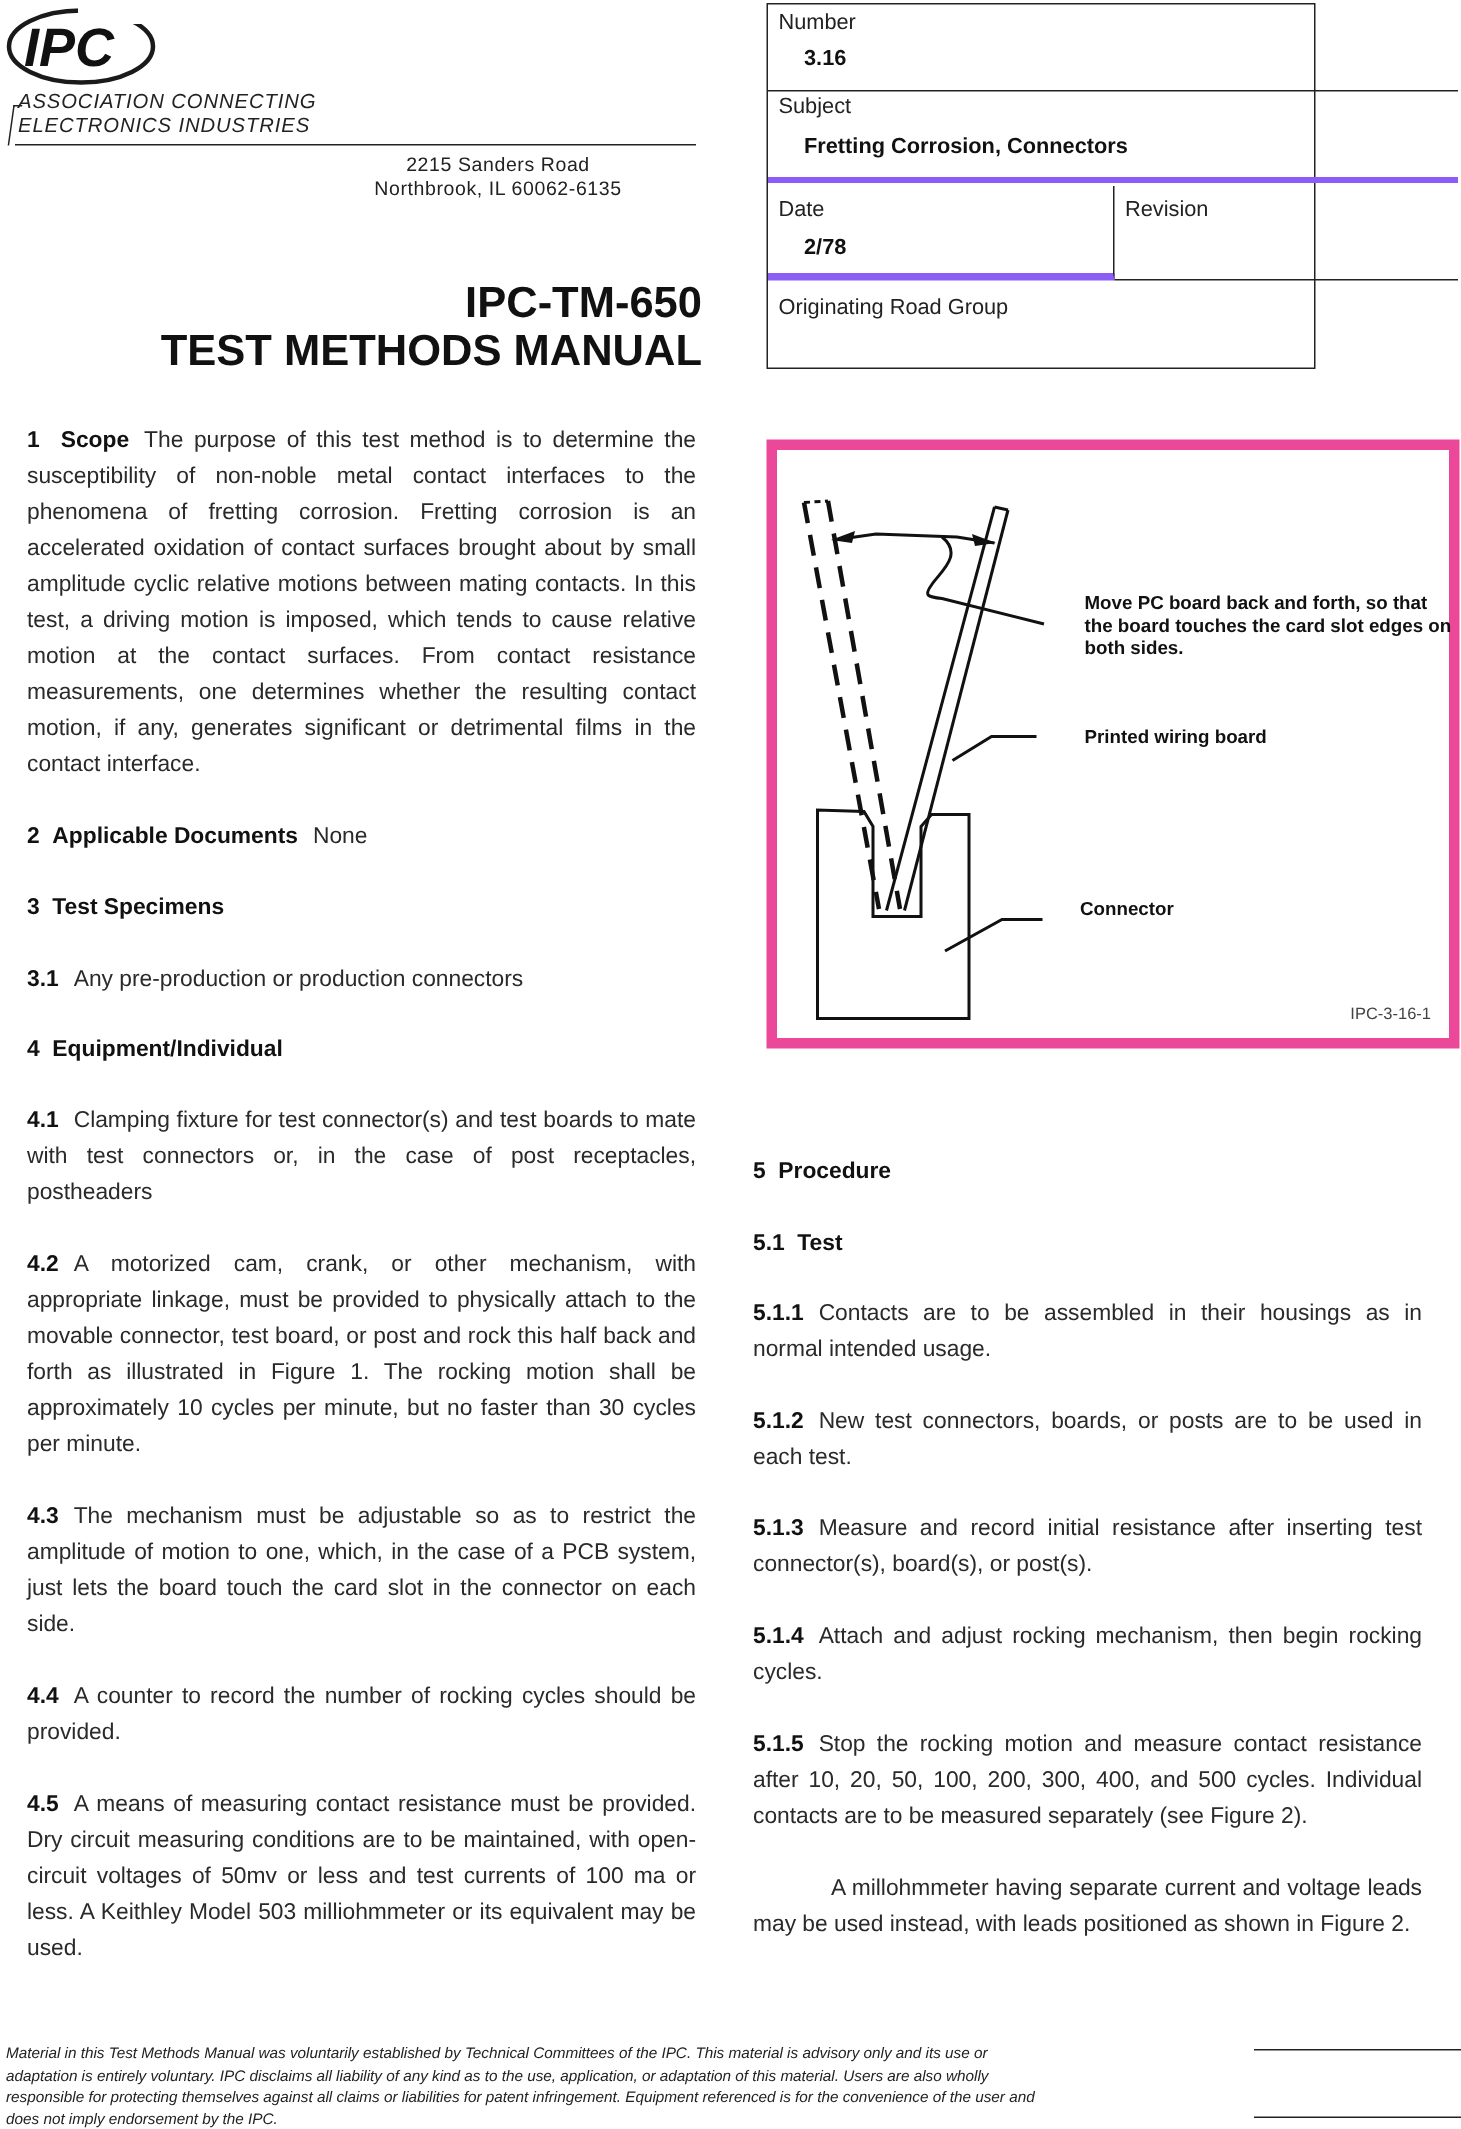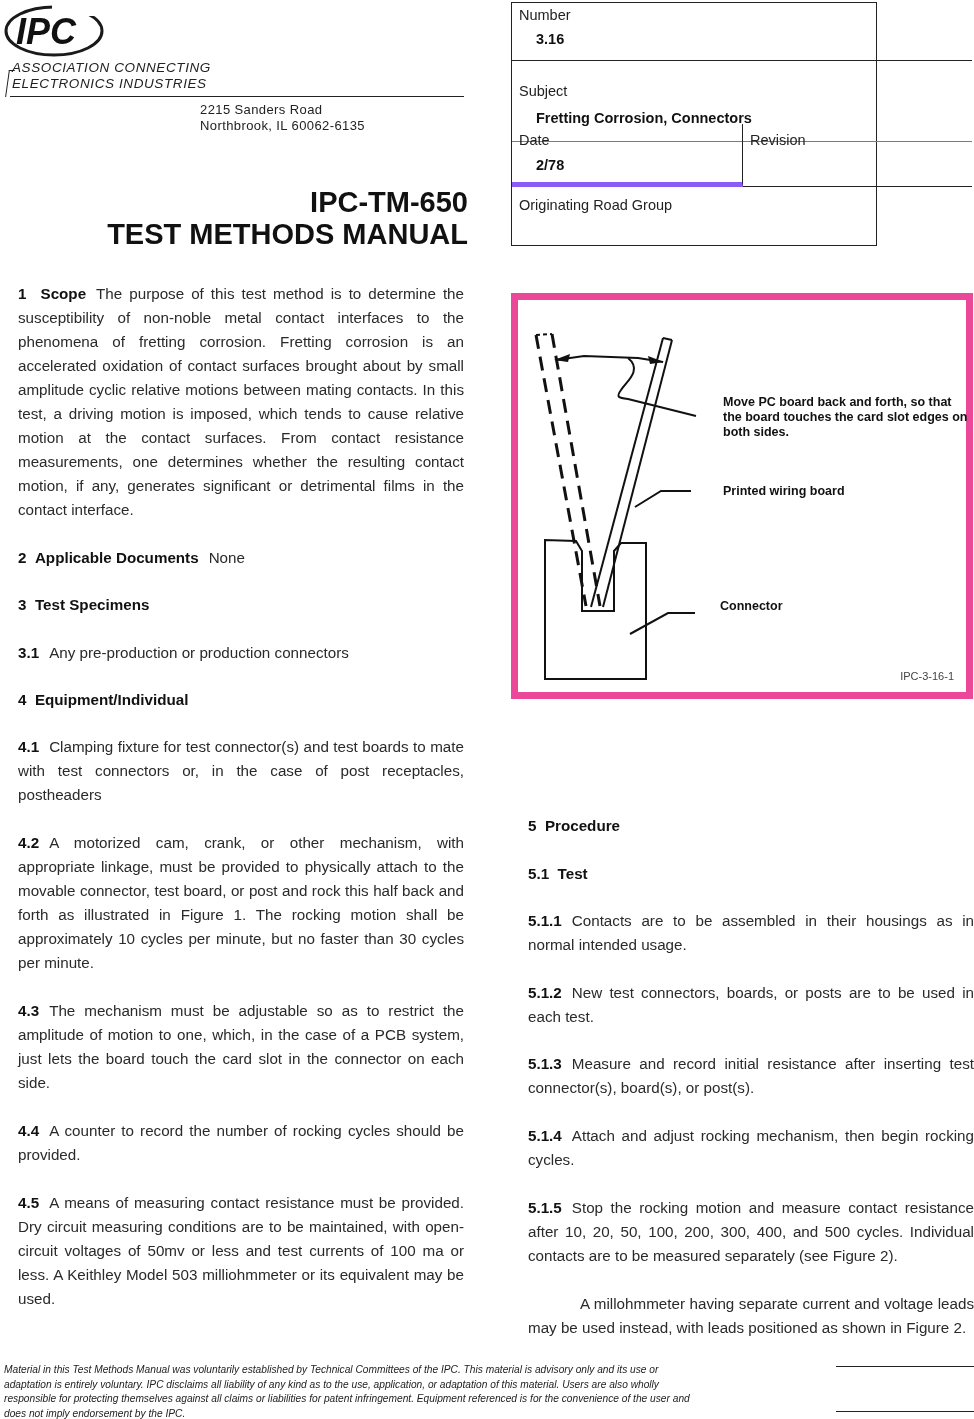--- a/index.html
+++ b/index.html
@@ -5,41 +5,41 @@
   html, body { margin: 0; padding: 0; background: #ffffff; }
   body { width: 974px; height: 1419px; position: relative; overflow: hidden;
          font-family: "Liberation Sans", sans-serif; color: #1a1a1a; }
   .abs { position: absolute; }
 
   
   .logo { left: 2px; top: 4px; width: 110px; height: 54px; }
   .assoc { left: 12px; top: 60px; font-size: 13.5px; font-style: italic; letter-spacing: 0.6px; line-height: 16px; color: #222; }
   .assoc-bracket { left: 7px; top: 70px; width: 5px; height: 26px; border-left: 1px solid #222; border-top: 1px solid #222; transform: skewX(-8deg); }
   .hrule { left: 10px; top: 96px; width: 454px; height: 1px; background: #222; }
-  .address { left: 200px; top: 102px; width: 264px; text-align: left; font-size: 13px; line-height: 16px; letter-spacing: 0.4px; color: #222; }
+  .address { left: 200px; top: 102px; width: 264px; text-align: center; font-size: 13px; line-height: 16px; letter-spacing: 0.4px; color: #222; }
   .manual-title { left: 0; top: 186px; width: 468px; text-align: right; font-weight: bold; font-size: 29px; line-height: 32px; color: #111; }
 
   
   .info { left: 511px; top: 2px; width: 366px; height: 244px; border: 1px solid #222; box-sizing: border-box; }
   .cell { position: absolute; box-sizing: border-box; }
   .cell .lbl { position: absolute; left: 7px; top: 4px; font-size: 14.5px; color: #222; }
   .cell .val { position: absolute; left: 24px; top: 28px; font-size: 14.5px; font-weight: bold; color: #111; }
   .c-number { left: 0; top: 0; width: 460px; height: 58px; border-bottom: 1px solid #222; }
-  .c-subject { left: 0; top: 76px; width: 460px; height: 63px; border-bottom: 1px solid #8b5cf6; }
+  .c-subject { left: 0; top: 56px; width: 460px; height: 63px; border-bottom: 4px solid #8b5cf6; }
   .c-date { left: 0; top: 121px; width: 231px; height: 63px; border-bottom: 5px solid #8b5cf6; border-right: 1px solid #222; }
   .c-rev { left: 231px; top: 121px; width: 229px; height: 63px; border-bottom: 1px solid #222; }
   .c-otg { left: 0; top: 184px; width: 460px; height: 58px; }
 
   
   .col { width: 464px; font-size: 15.2px; line-height: 24px; color: #2a2a2a; text-align: justify; }
   .col p { margin: 0; padding-left: 18px; }
   .b { font-weight: bold; color: #111; }
   .gap { display: inline-block; width: 10px; }
   .left-col { left: 0; }
-  .right-col { left: 510px; margin-top: 45px; }
+  .right-col { left: 484px; }
 
   
   .figure { left: 511px; top: 293px; width: 462px; height: 406px; border: 7px solid #ec4899; box-sizing: border-box; }
   .fig-label { position: absolute; font-weight: bold; font-size: 12.5px; line-height: 15px; color: #111; }
   .fig-id { position: absolute; right: 12px; bottom: 10px; font-size: 11px; color: #444; }
 
   
   .footer { left: 4px; top: 1363px; width: 700px; font-size: 10.2px; line-height: 14.5px; font-style: italic; color: #222; }
   .footline { height: 1px; background: #222; width: 138px; left: 836px; }
 </style>

